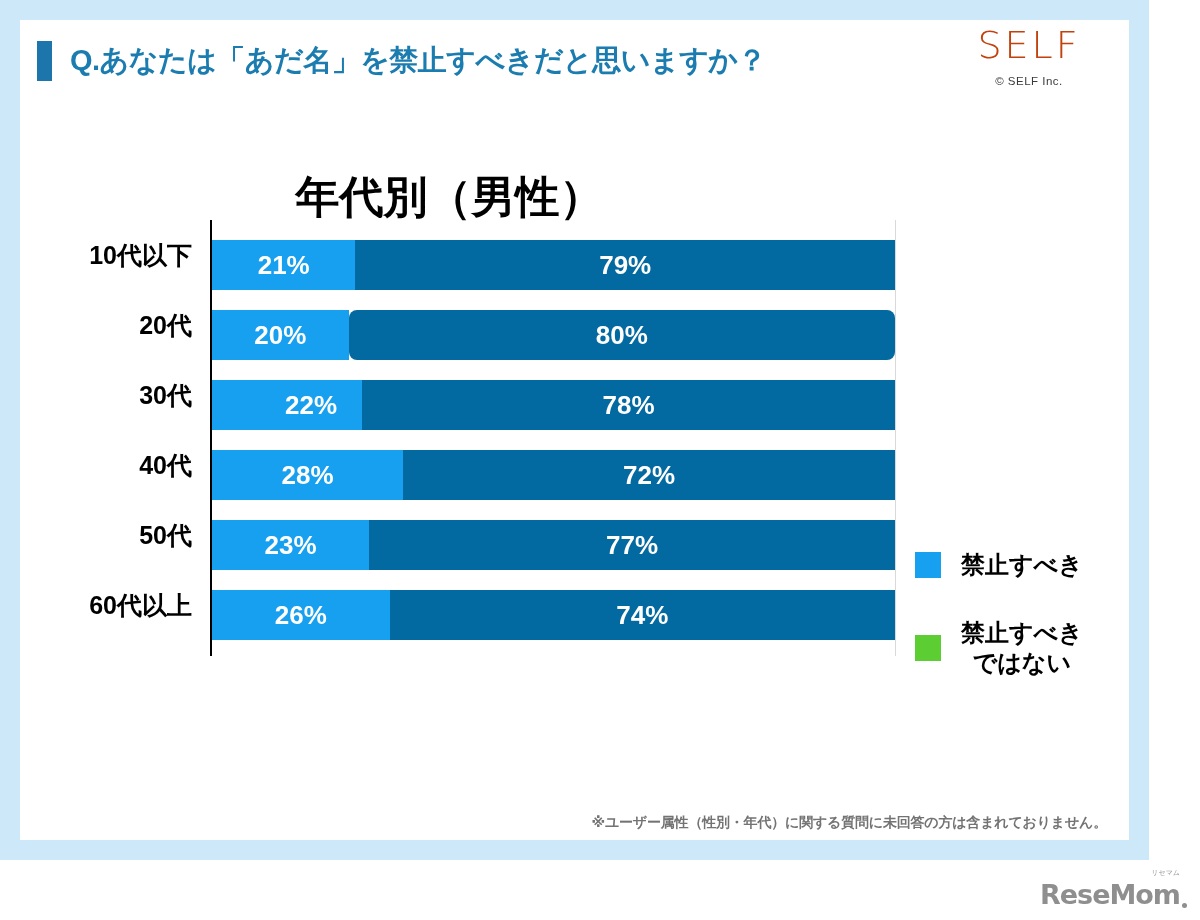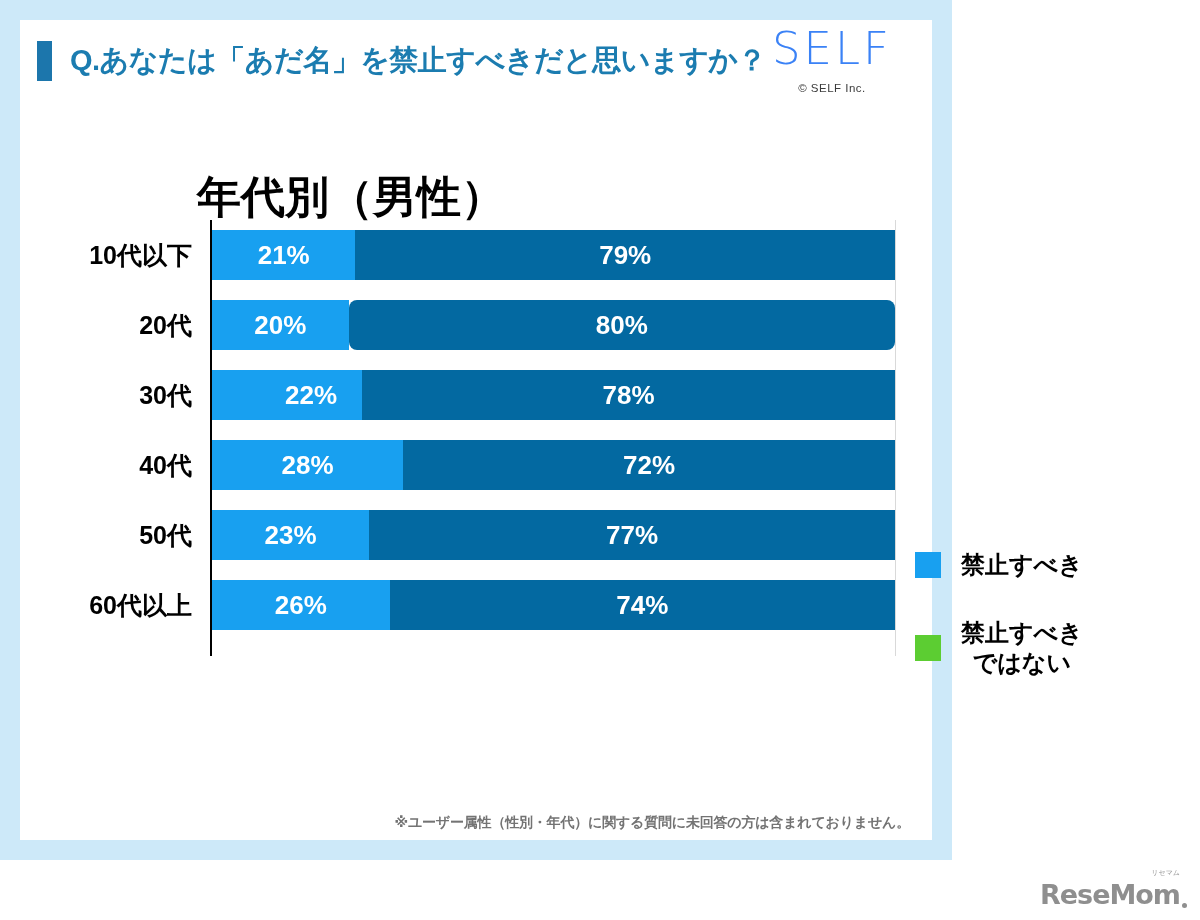--- a/index.html
+++ b/index.html
@@ -13,21 +13,21 @@
   body {
     background: #ffffff;
     position: relative;
     overflow: hidden;
   }
 
   
   .frame {
     position: absolute;
     left: 0; top: 0;
-    width: 952px;
+    width: 1149px;
     height: 860px;
     background: #cde9f9;
     padding: 20px;
   }
 
   .card {
     position: relative;
     width: 100%;
     height: 100%;
     background: #ffffff;
@@ -61,23 +61,23 @@
   }
 
   .brand {
     position: absolute;
     right: 20px;
     top: 6px;
     text-align: center;
     width: 160px;
   }
   .brand-name {
-    font-size: 45px;
+    font-size: 38px;
     letter-spacing: 3px;
-    color: #3b82f6;
+    color: #c2410c;
     font-weight: 300;
     line-height: 1;
     font-family: "DejaVu Sans", sans-serif;
   }
   .brand-sub {
     font-size: 11.5px;
     color: #3b3b3b;
     margin-top: 11px;
     letter-spacing: 0.5px;
   }
@@ -142,21 +142,21 @@
     top: 0;
     width: 100%;
     height: 420px;
     display: flex;
     flex-direction: column;
   }
 
   .bar-row {
     flex: 1 1 0;
     display: flex;
-    align-items: center;
+    align-items: flex-end;
   }
 
   .bar-track {
     width: 100%;
     height: 50px;
     display: flex;
   }
 
   .seg {
     height: 100%;

